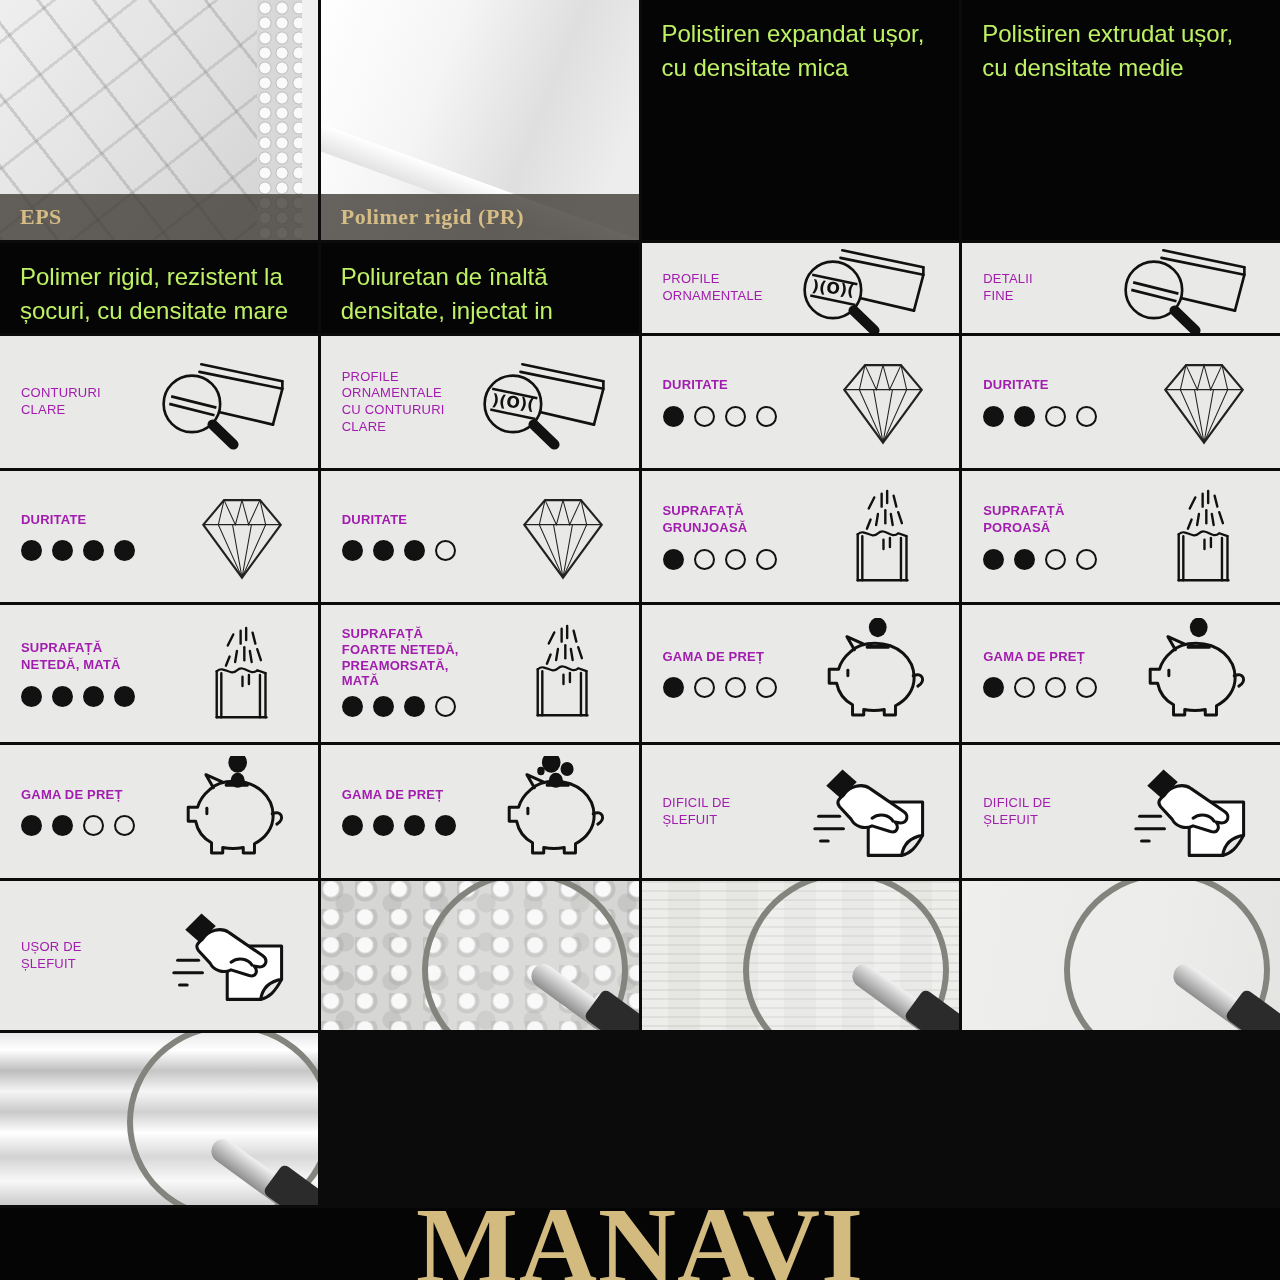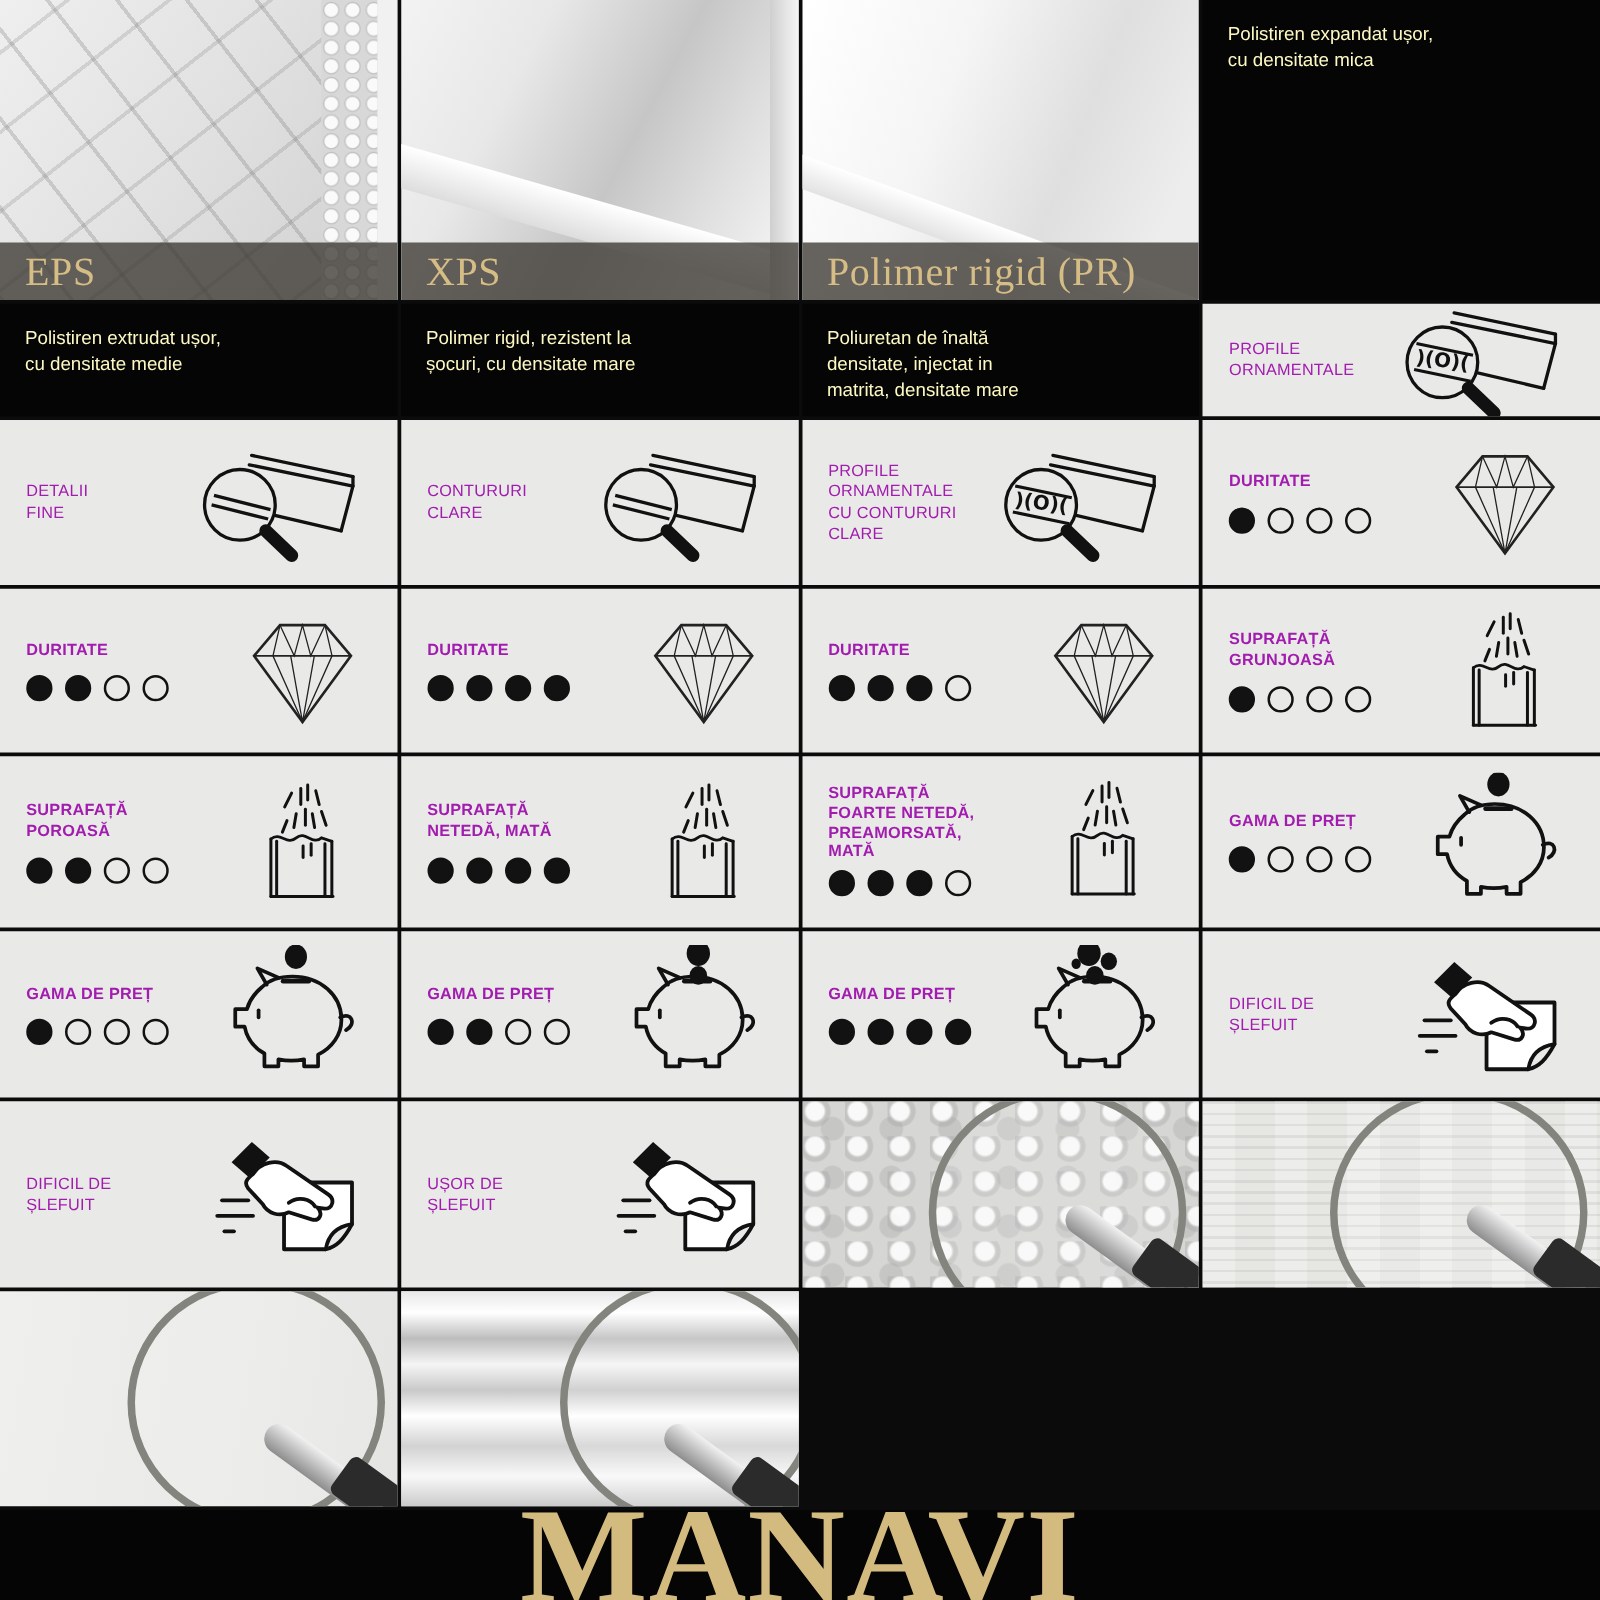--- a/index.html
+++ b/index.html
@@ -34,25 +34,25 @@
     radial-gradient(circle 90px at 82% 30%,transparent 56px,rgba(255,255,255,.95) 60px 68px,rgba(150,150,150,.25) 72px,transparent 78px),
     radial-gradient(ellipse 120px 190px at 30% 28%,#ffffff 0%,rgba(255,255,255,0) 70%),
     radial-gradient(ellipse 110px 170px at 66% 62%,#cccccc 0%,rgba(204,204,204,0) 70%),
     radial-gradient(ellipse 90px 150px at 52% 14%,#d6d6d6 0%,transparent 70%),
     linear-gradient(160deg,#f6f6f6,#d9d9d9);}
   .ph-pu .tan-wedge{position:absolute;right:0;bottom:0;width:74px;height:150px;
     background:linear-gradient(200deg,#cdbc8e,#9e8f62);
     clip-path:polygon(100% 0,100% 100%,0 100%,62% 0);}
   .title-band{position:absolute;left:0;right:0;bottom:0;height:46px;
     background:rgba(60,57,51,.78);display:flex;align-items:center;padding:0 20px;}
-  .col-title{font-family:"Liberation Serif",serif;font-weight:400;font-size:32px;
+  .col-title{font-family:"Liberation Serif",serif;font-weight:700;font-size:22px;
     color:#d5bd85;letter-spacing:.5px;white-space:nowrap;}
   
   .desc-cell{background:#050505;padding:17px 20px 0 20px;}
-  .desc-text{color:#fef9c3;font-size:15px;line-height:1.4;white-space:pre-line;}
+  .desc-text{color:#bef264;font-size:24px;line-height:1.4;white-space:pre-line;}
   
   .feat{background:#e9e9e7;display:flex;align-items:center;justify-content:space-between;
     padding:6px 24px 6px 21px;}
   .feat-left{display:flex;flex-direction:column;justify-content:center;font-weight:bold;}
   .feat-text{color:#a21caf;font-size:13px;line-height:1.28;white-space:pre-line;letter-spacing:.2px;}
   .dots{display:flex;gap:10px;margin-top:12px;}
   .dot{width:21px;height:21px;border-radius:50%;border:2.6px solid #121212;box-sizing:border-box;flex:none;}
   .dot.filled{background:#121212;}
   .icon{flex:none;}
   
@@ -190,27 +190,20 @@
 <div class="sheet">
 
   <div class="cell photo-cell ph-eps">
     <div class="hatch"></div>
     <div class="foam-strip"></div>
     <div class="foam-side"></div>
     <div class="title-band">
       <span class="col-title">EPS</span>
     </div>
   </div>
-  <div class="cell photo-cell ph-xps">
-    <div class="band"></div>
-    <div class="edge"></div>
-    <div class="title-band">
-      <span class="col-title">XPS</span>
-    </div>
-  </div>
   <div class="cell photo-cell ph-pr">
     <div class="band"></div>
     <div class="title-band">
       <span class="col-title">Polimer rigid (PR)</span>
     </div>
   </div>
 
   <div class="cell desc-cell">
     <div class="desc-text">Polistiren expandat ușor,
 cu densitate mica</div>

